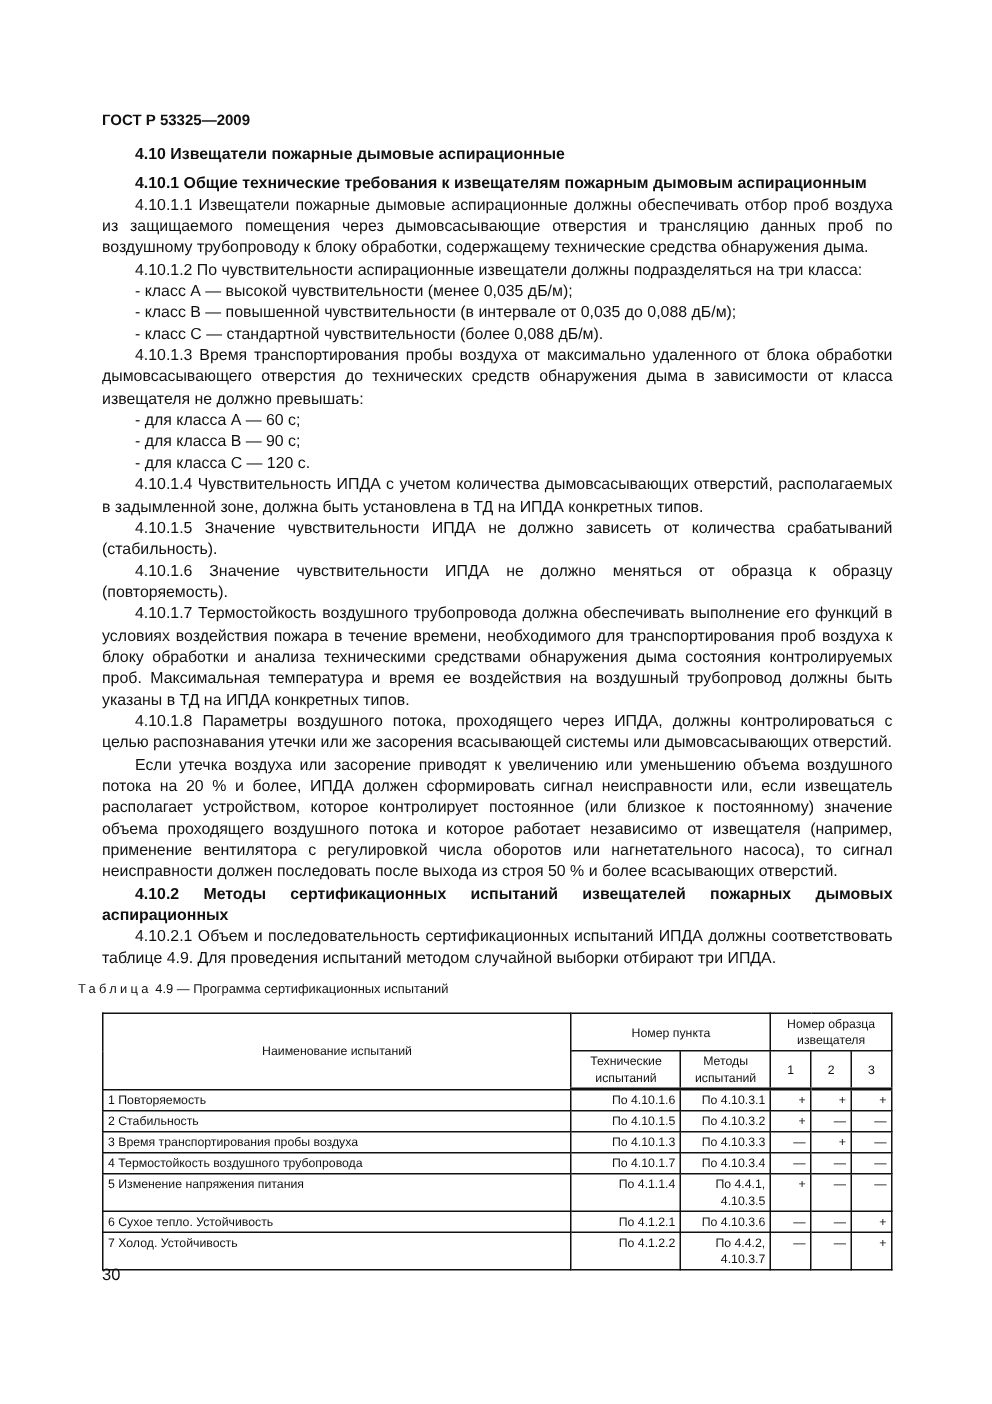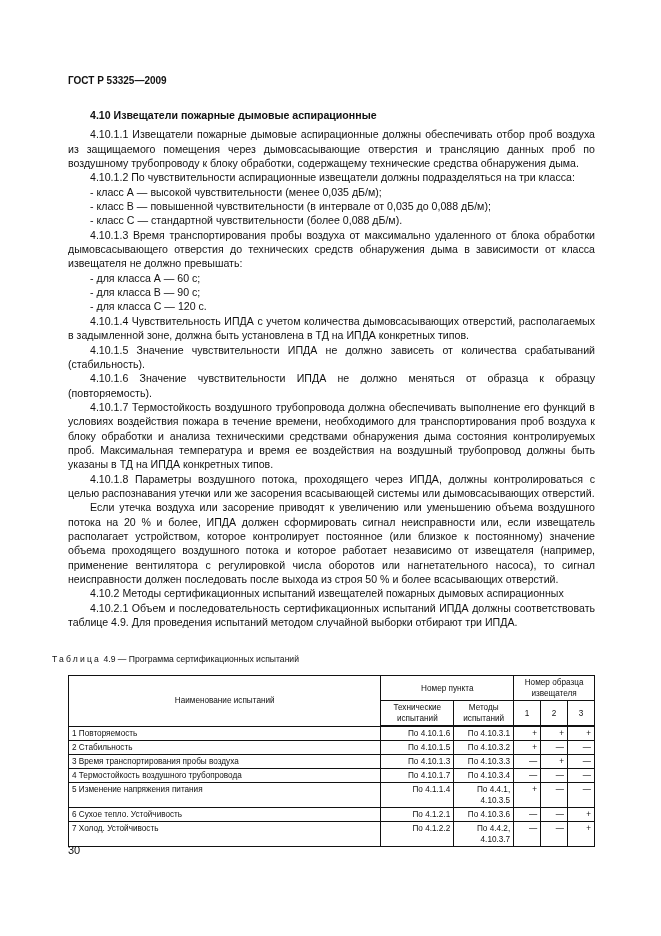--- a/index.html
+++ b/index.html
@@ -1,25 +1,25 @@
 <!DOCTYPE html>
 <html><head>
 <meta charset="utf-8">
 <style>
   html, body { margin: 0; padding: 0; background: #ffffff; }
   body { width: 661px; height: 936px; position: relative; overflow: hidden;
          font-family: "Liberation Sans", sans-serif; color: #111; }
   .doc-title { position: absolute; left: 68px; top: 75px; font-weight: bold; font-size: 10px; }
-  .body-text { position: absolute; left: 68px; top: 108px; width: 527px; font-size: 10.6px; line-height: 14.35px; }
+  .body-text { position: absolute; left: 68px; top: 96px; width: 527px; font-size: 10.6px; line-height: 14.35px; }
   .h { font-weight: bold; text-indent: 22px; margin: 0; }
   .h1 { margin-bottom: 5px; }
   p { margin: 0; text-align: justify; }
   .ind { text-indent: 22px; }
   .li { padding-left: 22px; }
-  .h2 { font-weight: normal; text-indent: 22px; text-align: justify; }
+  .h2 { font-weight: bold; text-indent: 22px; text-align: justify; }
   .caption { position: absolute; left: 52px; top: 654px; font-size: 8.6px; }
   .caption .sp { letter-spacing: 2.2px; }
   table.t { position: absolute; left: 68px; top: 675px; width: 527px; border-collapse: collapse;
             font-size: 8.2px; line-height: 11px; }
   table.t td, table.t th { border: 1px solid #111; padding: 1px 3px; vertical-align: top; font-weight: normal; }
   table.t th { text-align: center; vertical-align: middle; }
   table.t thead tr:last-child th { border-bottom: 2.5px solid #111; }
   table.t td.c { text-align: right; }
   table.t .name { width: 307px; }
   table.t .tr { width: 66px; }
@@ -27,20 +27,21 @@
   table.t .s { width: 20px; }
   .pagenum { position: absolute; left: 68px; top: 844px; font-size: 11px; }
 </style>
 </head>
 <body>
 
 <div class="doc-title">ГОСТ Р 53325—2009</div>
 
 <div class="body-text">
   <div class="h h1">4.10 Извещатели пожарные дымовые аспирационные</div>
+  <div class="h" style="white-space:nowrap;">4.10.1 Общие технические требования к извещателям пожарным дымовым аспирационным</div>
   <p class="ind">4.10.1.1 Извещатели пожарные дымовые аспирационные должны обеспечивать отбор проб воздуха из защищаемого помещения через дымовсасывающие отверстия и трансляцию данных проб по воздушному трубопроводу к блоку обработки, содержащему технические средства обнаружения дыма.</p>
   <p class="ind">4.10.1.2 По чувствительности аспирационные извещатели должны подразделяться на три класса:</p>
   <p class="li">- класс А — высокой чувствительности (менее 0,035 дБ/м);</p>
   <p class="li">- класс В — повышенной чувствительности (в интервале от 0,035 до 0,088 дБ/м);</p>
   <p class="li">- класс С — стандартной чувствительности (более 0,088 дБ/м).</p>
   <p class="ind">4.10.1.3 Время транспортирования пробы воздуха от максимально удаленного от блока обработки дымовсасывающего отверстия до технических средств обнаружения дыма в зависимости от класса извещателя не должно превышать:</p>
   <p class="li">- для класса А — 60 с;</p>
   <p class="li">- для класса В — 90 с;</p>
   <p class="li">- для класса С — 120 с.</p>
   <p class="ind">4.10.1.4 Чувствительность ИПДА с учетом количества дымовсасывающих отверстий, располагаемых в задымленной зоне, должна быть установлена в ТД на ИПДА конкретных типов.</p>

